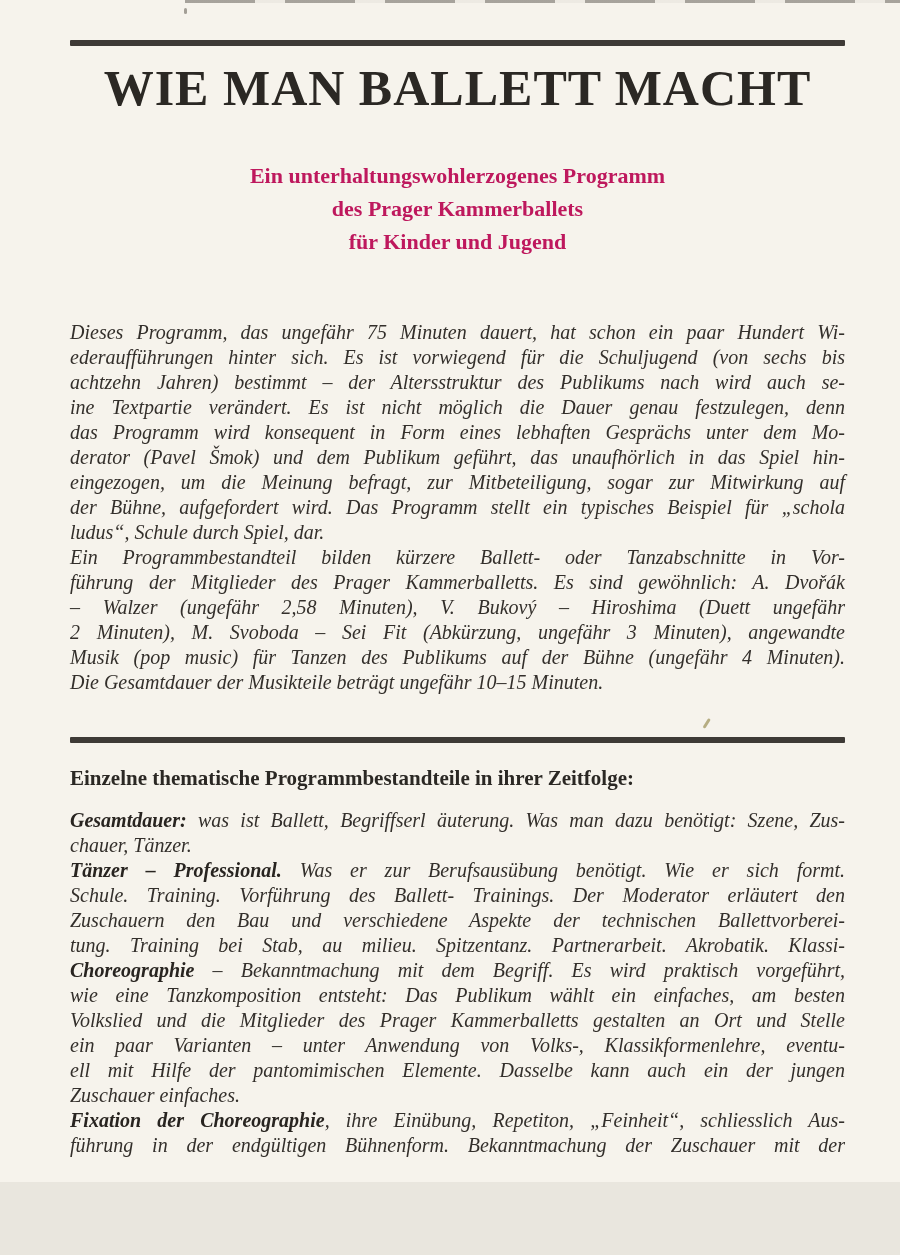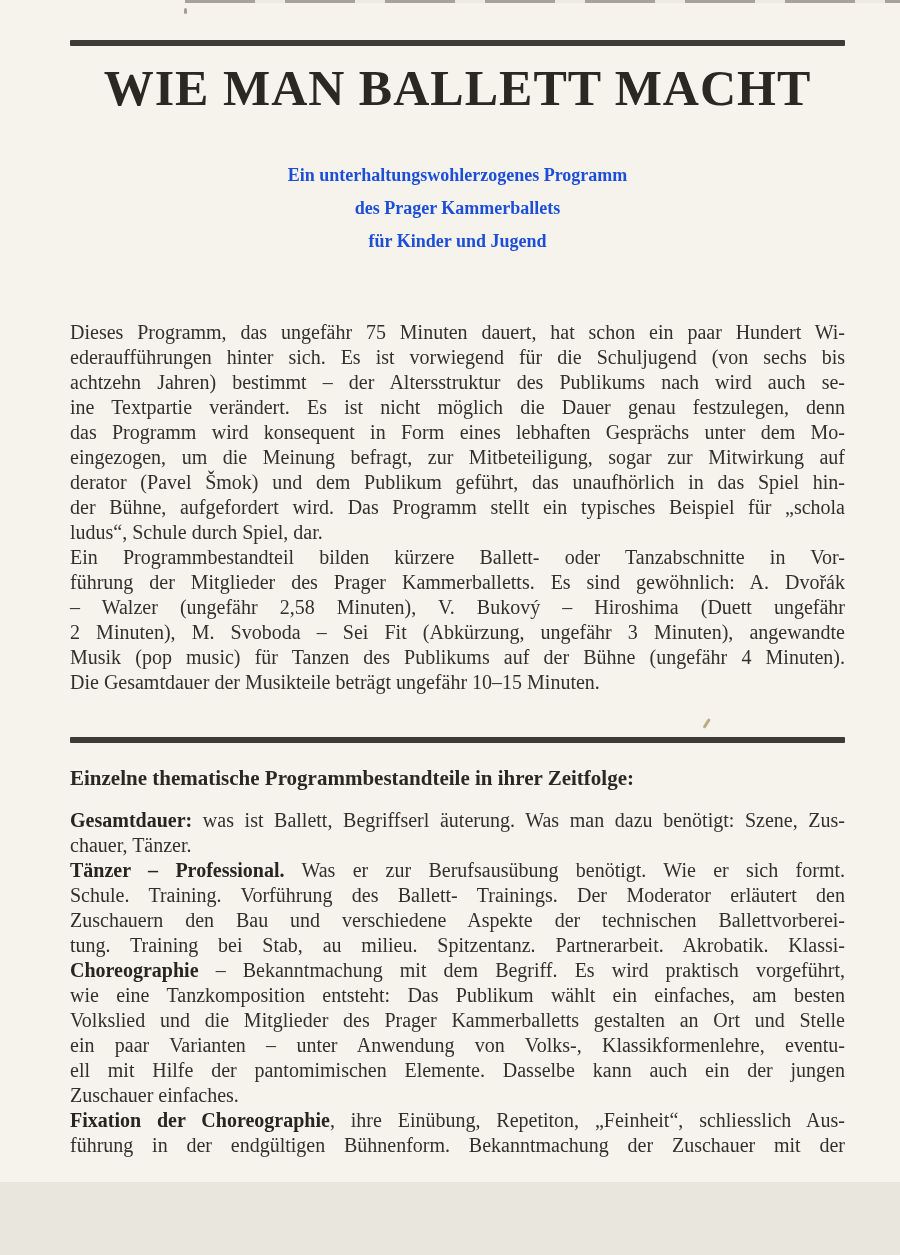--- a/index.html
+++ b/index.html
@@ -30,39 +30,40 @@
     font-weight: bold;
     font-size: 50px;
     line-height: 1.05;
     letter-spacing: 1px;
     color: #2b2824;
   }
   .subtitle {
     margin-top: 44px;
     text-align: center;
     font-weight: bold;
-    font-size: 18px;
+    font-size: 22px;
     line-height: 33px;
-    color: #1d4ed8;
+    color: #be185d;
   }
   .intro { margin-top: 62px; }
   .section-heading {
     margin-top: 22px;
     text-align: left;
     font-weight: bold;
     font-size: 21px;
     line-height: 26px;
     color: #2b2824;
   }
   .blocks { font-size: 20px; }
   .block { margin: 0; }
   .line {
     line-height: 25px;
     text-align: justify;
     color: #332f2b;
+    font-style: italic;
   }
   .line.just { text-align-last: justify; }
   .line strong { color: #282420; }
   .schedule-items { margin-top: 4px; }
   
   .scan-edge {
     position: absolute;
     top: 0; left: 185px; width: 715px; height: 3px;
     background: repeating-linear-gradient(90deg,
       rgba(70,65,58,.45) 0 70px, rgba(70,65,58,.05) 70px 100px);
@@ -100,22 +101,22 @@
         <div class="sub-line">für Kinder und Jugend</div>
       </div>
 
     <div class="blocks intro">
         <div class="block">
           <div class="line just">Dieses Programm, das ungefähr 75 Minuten dauert, hat schon ein paar Hundert Wi-</div>
           <div class="line just">ederaufführungen hinter sich. Es ist vorwiegend für die Schuljugend (von sechs bis</div>
           <div class="line just">achtzehn Jahren) bestimmt – der Altersstruktur des Publikums nach wird auch se-</div>
           <div class="line just">ine Textpartie verändert. Es ist nicht möglich die Dauer genau festzulegen, denn</div>
           <div class="line just">das Programm wird konsequent in Form eines lebhaften Gesprächs unter dem Mo-</div>
+          <div class="line just">derator (Pavel Šmok) und dem Publikum geführt, das unaufhörlich in das Spiel hin-</div>
           <div class="line just">eingezogen, um die Meinung befragt, zur Mitbeteiligung, sogar zur Mitwirkung auf</div>
-          <div class="line just">derator (Pavel Šmok) und dem Publikum geführt, das unaufhörlich in das Spiel hin-</div>
           <div class="line just">der Bühne, aufgefordert wird. Das Programm stellt ein typisches Beispiel für „schola</div>
           <div class="line">ludus“, Schule durch Spiel, dar.</div>
         </div>
         <div class="block">
           <div class="line just">Ein Programmbestandteil bilden kürzere Ballett- oder Tanzabschnitte in Vor-</div>
           <div class="line just">führung der Mitglieder des Prager Kammerballetts. Es sind gewöhnlich: A. Dvořák</div>
           <div class="line just">– Walzer (ungefähr 2,58 Minuten), V. Bukový – Hiroshima (Duett ungefähr</div>
           <div class="line just">2 Minuten), M. Svoboda – Sei Fit (Abkürzung, ungefähr 3 Minuten), angewandte</div>
           <div class="line just">Musik (pop music) für Tanzen des Publikums auf der Bühne (ungefähr 4 Minuten).</div>
           <div class="line">Die Gesamtdauer der Musikteile beträgt ungefähr 10–15 Minuten.</div>

